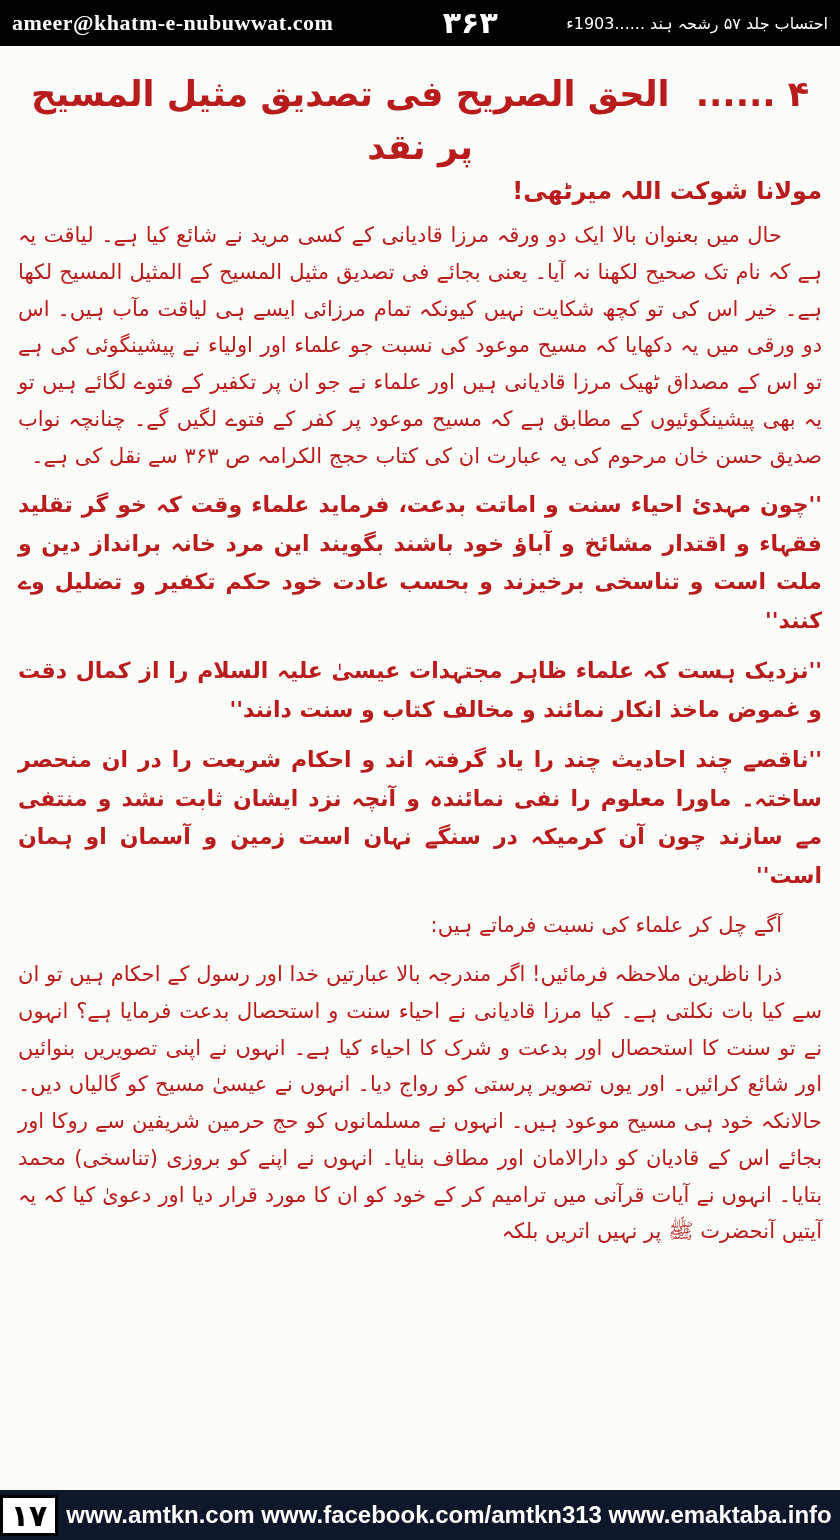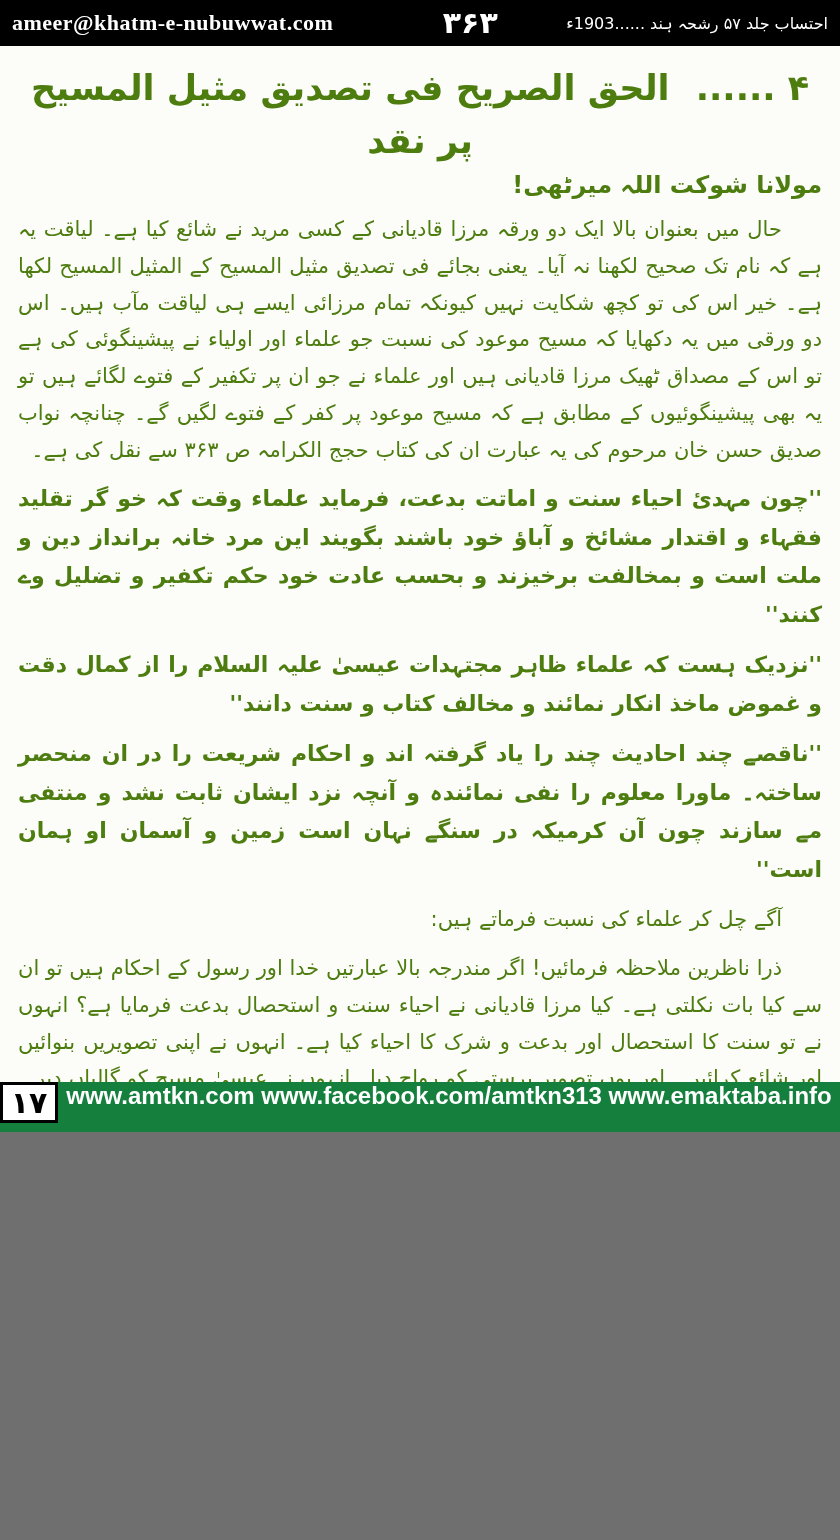--- a/index.html
+++ b/index.html
@@ -1,56 +1,56 @@
 <!DOCTYPE html>
 <html lang="ur"><head>
 <meta charset="utf-8">
 <style>
   html,body{margin:0;padding:0;background:#6f6f6f;}
   .page{
-    width:840px;height:1132px;margin:0 auto;background:#fcfcf9;
+    width:840px;height:1540px;margin:0 auto;background:#fcfcf9;
     display:flex;flex-direction:column;box-sizing:border-box;overflow:hidden;
     font-family:"DejaVu Sans",sans-serif;
   }
   
   .topbar{
     flex:0 0 auto;height:46px;background:#000;color:#fff;
     display:flex;align-items:center;justify-content:space-between;
     padding:0 12px;box-sizing:border-box;
   }
   .email{
     font-family:"Liberation Serif",serif;font-weight:bold;font-size:22px;
     letter-spacing:.5px;white-space:nowrap;
   }
   .pagenum-urdu{
     font-size:30px;font-weight:bold;line-height:1;padding:0 8px;white-space:nowrap;margin-left:41px;
   }
   .bookinfo{font-size:16px;white-space:nowrap;}
   
   .content{
-    flex:1 1 auto;overflow:hidden;padding:8px 18px 4px;color:#4d7c0f;
+    flex:1 1 auto;overflow:hidden;padding:14px 18px 4px;color:#b91c1c;
     text-align:justify;
   }
   .title{
     font-size:35px;font-weight:bold;text-align:center;margin:8px 0 4px;line-height:1.5;
   }
   .title .tnum{margin-left:14px;}
   .subtitle{
     font-size:24px;font-weight:bold;text-align:right;margin:2px 0 12px;
   }
   .para{
     font-size:21px;line-height:1.75;margin:12px 0 2px;text-indent:40px;
   }
   .para.quote{
     font-weight:bold;text-indent:0;font-size:22px;
   }
   
   .bottombar{
-    flex:0 0 auto;height:50px;background:#15803d;color:#fff;
-    display:flex;align-items:flex-start;
+    flex:0 0 auto;height:50px;background:#0f172a;color:#fff;
+    display:flex;align-items:center;
   }
   .pagebox{
     width:58px;background:#fff;color:#000;display:flex;align-items:center;
     justify-content:center;font-size:30px;font-weight:bold;
     border:3px solid #000;box-sizing:border-box;
   }
   .links{
     flex:1;display:flex;align-items:center;justify-content:center;
     font-family:Liberation Sans, sans-serif;font-weight:bold;font-size:24px;
     white-space:nowrap;
@@ -68,21 +68,21 @@
   </header>
 
   <main class="content" dir="rtl">
     <h1 class="title">
       <span class="tnum">۴ ......</span>
       <span>الحق الصریح فی تصدیق مثیل المسیح پر نقد</span>
     </h1>
     <h2 class="subtitle">مولانا شوکت اللہ میرٹھی!</h2>
 
     <p class="para">حال میں بعنوان بالا ایک دو ورقہ مرزا قادیانی کے کسی مرید نے شائع کیا ہے۔ لیاقت یہ ہے کہ نام تک صحیح لکھنا نہ آیا۔ یعنی بجائے فی تصدیق مثیل المسیح کے المثیل المسیح لکھا ہے۔ خیر اس کی تو کچھ شکایت نہیں کیونکہ تمام مرزائی ایسے ہی لیاقت مآب ہیں۔ اس دو ورقی میں یہ دکھایا کہ مسیح موعود کی نسبت جو علماء اور اولیاء نے پیشینگوئی کی ہے تو اس کے مصداق ٹھیک مرزا قادیانی ہیں اور علماء نے جو ان پر تکفیر کے فتوے لگائے ہیں تو یہ بھی پیشینگوئیوں کے مطابق ہے کہ مسیح موعود پر کفر کے فتوے لگیں گے۔ چنانچہ نواب صدیق حسن خان مرحوم کی یہ عبارت ان کی کتاب حجج الکرامہ ص ۳۶۳ سے نقل کی ہے۔</p>
-    <p class="para quote">''چون مہدیٔ احیاء سنت و اماتت بدعت، فرماید علماء وقت کہ خو گر تقلید فقہاء و اقتدار مشائخ و آباؤ خود باشند بگویند این مرد خانہ برانداز دین و ملت است و بمخالفت برخیزند و بحسب عادت خود حکم تکفیر و تضلیل وے کنند''</p>
+    <p class="para quote">''چون مہدیٔ احیاء سنت و اماتت بدعت، فرماید علماء وقت کہ خو گر تقلید فقہاء و اقتدار مشائخ و آباؤ خود باشند بگویند این مرد خانہ برانداز دین و ملت است و تناسخی برخیزند و بحسب عادت خود حکم تکفیر و تضلیل وے کنند''</p>
     <p class="para quote">''نزدیک ہست کہ علماء ظاہر مجتہدات عیسیٰ علیہ السلام را از کمال دقت و غموض ماخذ انکار نمائند و مخالف کتاب و سنت دانند''</p>
     <p class="para quote">''ناقصے چند احادیث چند را یاد گرفتہ اند و احکام شریعت را در ان منحصر ساختہ۔ ماورا معلوم را نفی نمائندہ و آنچہ نزد ایشان ثابت نشد و منتفی مے سازند چون آن کرمیکہ در سنگے نہان است زمین و آسمان او ہمان است''</p>
     <p class="para">آگے چل کر علماء کی نسبت فرماتے ہیں:</p>
     <p class="para">ذرا ناظرین ملاحظہ فرمائیں! اگر مندرجہ بالا عبارتیں خدا اور رسول کے احکام ہیں تو ان سے کیا بات نکلتی ہے۔ کیا مرزا قادیانی نے احیاء سنت و استحصال بدعت فرمایا ہے؟ انہوں نے تو سنت کا استحصال اور بدعت و شرک کا احیاء کیا ہے۔ انہوں نے اپنی تصویریں بنوائیں اور شائع کرائیں۔ اور یوں تصویر پرستی کو رواج دیا۔ انہوں نے عیسیٰ مسیح کو گالیاں دیں۔ حالانکہ خود ہی مسیح موعود ہیں۔ انہوں نے مسلمانوں کو حج حرمین شریفین سے روکا اور بجائے اس کے قادیان کو دارالامان اور مطاف بنایا۔ انہوں نے اپنے کو بروزی (تناسخی) محمد بتایا۔ انہوں نے آیات قرآنی میں ترامیم کر کے خود کو ان کا مورد قرار دیا اور دعویٰ کیا کہ یہ آیتیں آنحضرت ﷺ پر نہیں اتریں بلکہ</p>
   </main>
 
   <footer class="bottombar">
     <span class="pagebox">۱۷</span>
     <span class="links">www.amtkn.com  www.facebook.com/amtkn313  www.emaktaba.info</span>
   </footer>

